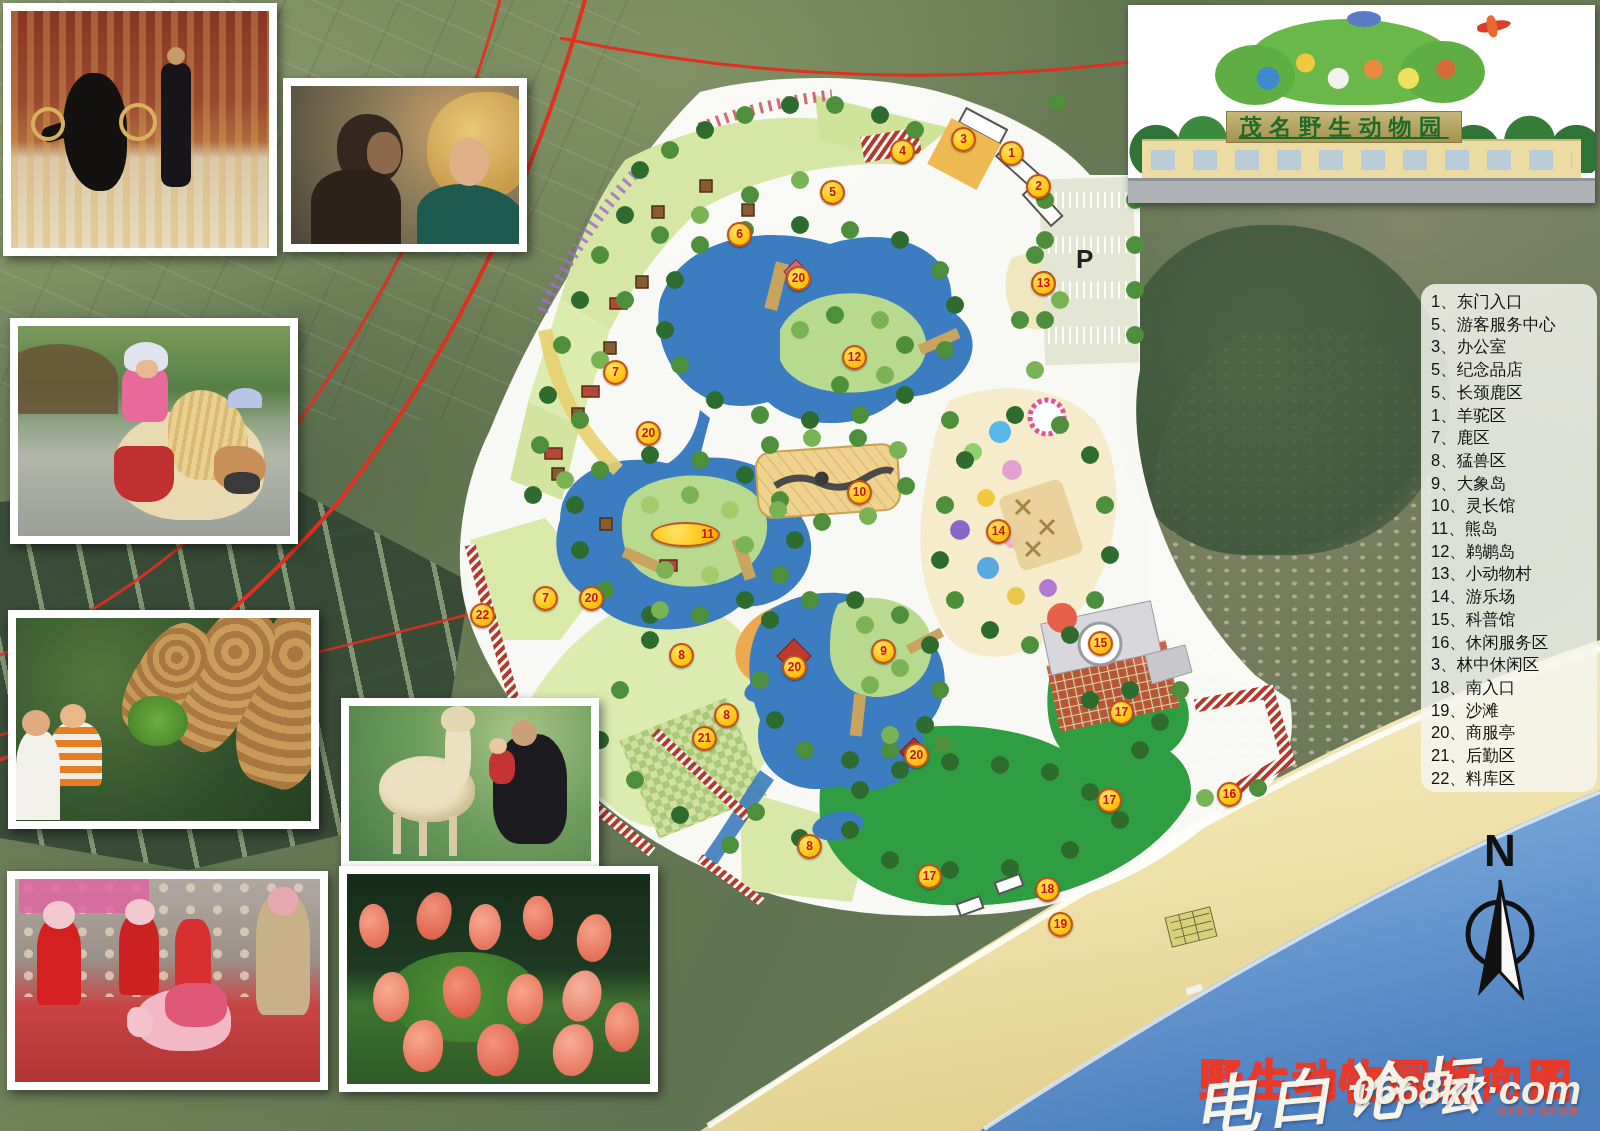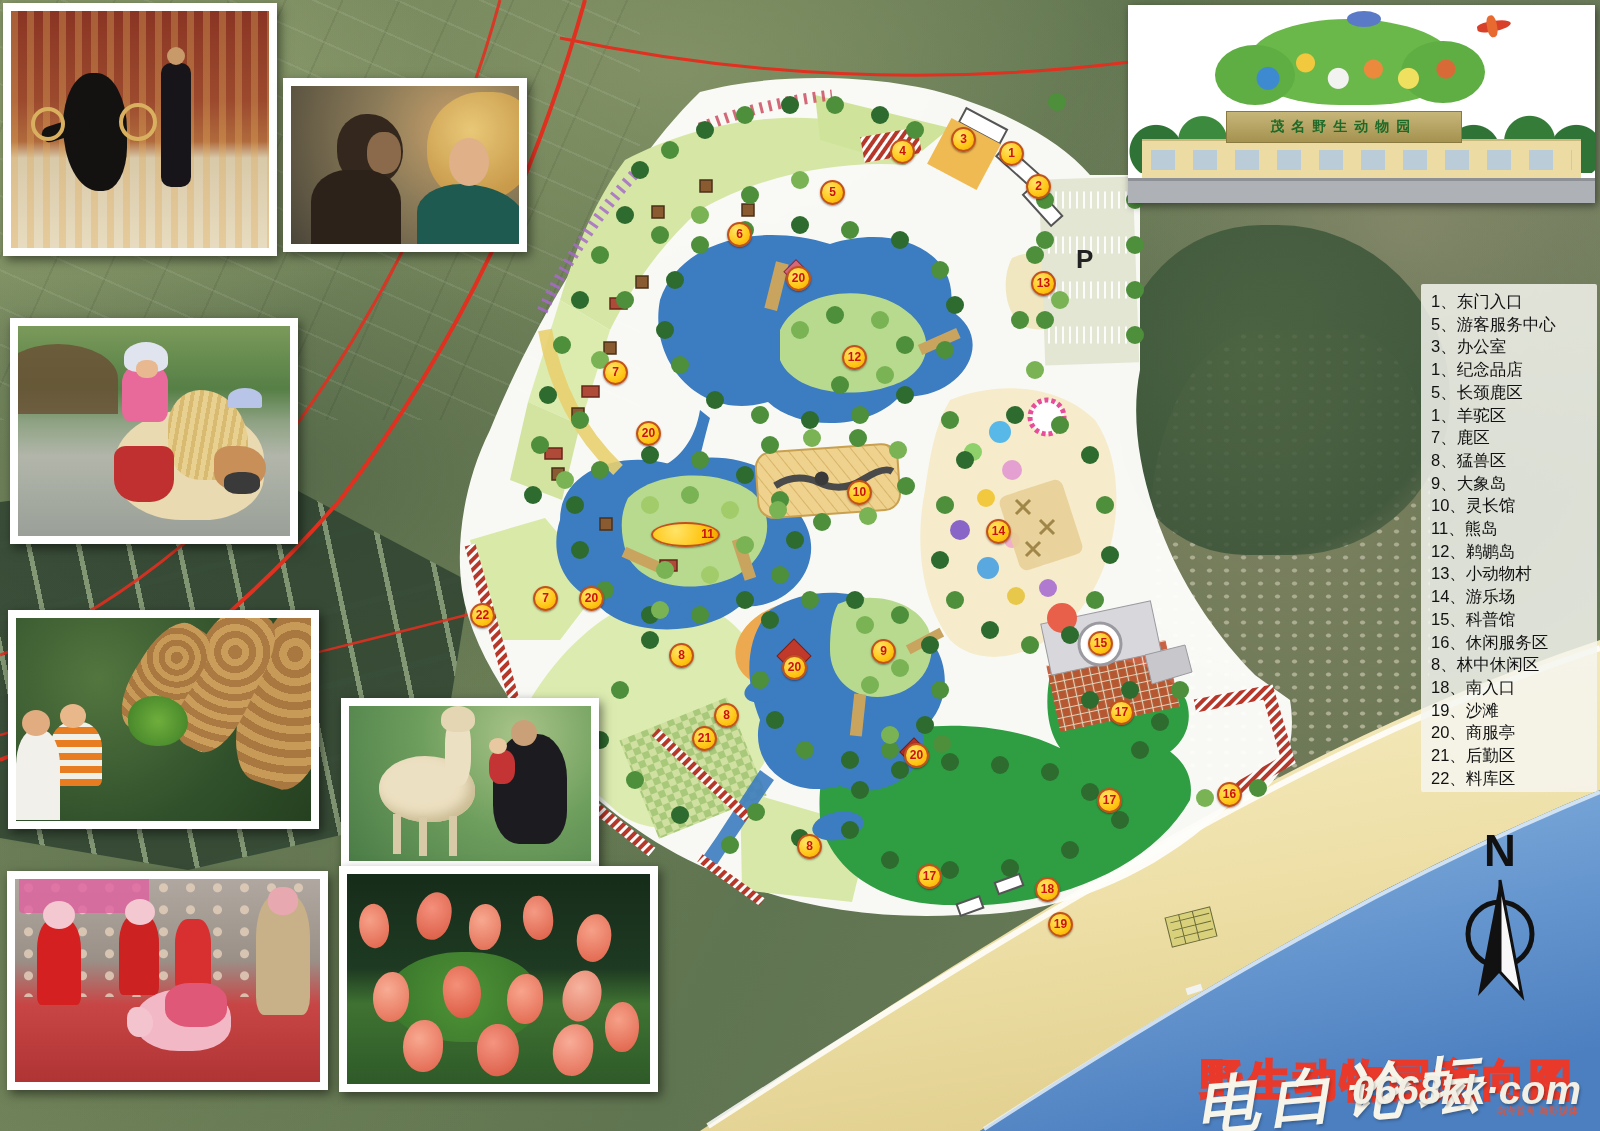--- a/index.html
+++ b/index.html
@@ -80,21 +80,21 @@
       radial-gradient(circle at 96% 70%, #2f7436 26px, rgba(0,0,0,0) 27px);}
   .ent-bldg{position:absolute;left:3%;bottom:22px;width:94%;height:40px;background:#ecdca4;
             border-top:2px solid #c9b87e;}
   .ent-bldg:before{content:"";position:absolute;left:2%;top:9px;width:96%;height:20px;
     background:repeating-linear-gradient(90deg,#b9ccd8 0 24px,#ecdca4 24px 42px);}
   .ent-road{position:absolute;left:0;bottom:0;width:100%;height:22px;background:#aeb2b6;
             border-top:3px solid #8d9195;}
   .ent-sign{position:absolute;left:21%;bottom:60px;width:50%;height:30px;
             background:linear-gradient(#c6b678,#a5925０,#a59250);background:linear-gradient(#c6b678,#a59250);
             border:1px solid #8a7a40;display:flex;align-items:center;justify-content:center;}
-  .ent-sign span{color:#1e6a28;font-weight:bold;font-size:14px;letter-spacing:7px;}
+  .ent-sign span{color:#1e6a28;font-weight:bold;font-size:23px;letter-spacing:7px;text-decoration:underline;}
   .ent-cloud{position:absolute;left:26%;top:14px;width:44%;height:86px;background:#6ab84a;
              border-radius:48% 52% 42% 44%;}
   .ent-cloud:before{content:"";position:absolute;left:-34px;top:26px;width:80px;height:60px;
                     background:#5fae43;border-radius:50%;}
   .ent-cloud:after{content:"";position:absolute;right:-30px;top:22px;width:84px;height:62px;
                    background:#5fae43;border-radius:50%;}
   .ent-dots{position:absolute;left:24%;top:30px;width:50%;height:62px;z-index:3;
     background-image:
       radial-gradient(circle at 12% 70%, #3e8ad0 11px, rgba(0,0,0,0) 12px),
       radial-gradient(circle at 28% 45%, #f2c93e 9px, rgba(0,0,0,0) 10px),
@@ -104,21 +104,21 @@
       radial-gradient(circle at 88% 55%, #d86a38 9px, rgba(0,0,0,0) 10px);}
   .ent-ufo{position:absolute;left:47%;top:6px;width:34px;height:16px;background:#5a7ac8;
            border-radius:50%;z-index:4;}
   .ent-plane{position:absolute;right:18%;top:16px;width:34px;height:10px;background:#d8402a;
              border-radius:40% 60% 60% 40%;z-index:4;transform:rotate(-10deg);}
   .ent-plane:before{content:"";position:absolute;left:10px;top:-6px;width:10px;height:22px;
                     background:#e86a30;border-radius:40%;}
 
   
   .legend{position:absolute;left:1421px;top:284px;width:176px;height:508px;
-          background:rgba(246,246,240,.84);border-radius:2px;padding:6px 0 0 10px;
+          background:rgba(246,246,240,.84);border-radius:15px;padding:6px 0 0 10px;
           box-sizing:border-box;}
   .lg-row{font-size:16.5px;line-height:22.7px;color:#111;white-space:nowrap;}
 
   
   .north{position:absolute;left:1455px;top:828px;width:90px;height:190px;text-align:center;}
   .north .nlet{font-size:44px;font-weight:bold;color:#111;line-height:46px;}
 
   
   .title-red{position:absolute;left:1200px;top:1052px;font-size:43px;font-weight:bold;
              letter-spacing:4px;color:rgba(255,255,255,0);-webkit-text-stroke:2.6px #e8392a;
@@ -640,34 +640,34 @@
       <span>茂名野生动物园</span>
     </div>
     <div class="ent-road"></div>
   </div>
 
   <div class="legend">
     <div id="legend-items">
         <div class="lg-row">1、东门入口</div>
         <div class="lg-row">5、游客服务中心</div>
         <div class="lg-row">3、办公室</div>
-        <div class="lg-row">1、纪念品店</div>
+        <div class="lg-row">5、纪念品店</div>
         <div class="lg-row">5、长颈鹿区</div>
         <div class="lg-row">1、羊驼区</div>
         <div class="lg-row">7、鹿区</div>
         <div class="lg-row">8、猛兽区</div>
         <div class="lg-row">9、大象岛</div>
         <div class="lg-row">10、灵长馆</div>
         <div class="lg-row">11、熊岛</div>
         <div class="lg-row">12、鹈鹕岛</div>
         <div class="lg-row">13、小动物村</div>
         <div class="lg-row">14、游乐场</div>
         <div class="lg-row">15、科普馆</div>
         <div class="lg-row">16、休闲服务区</div>
-        <div class="lg-row">8、林中休闲区</div>
+        <div class="lg-row">3、林中休闲区</div>
         <div class="lg-row">18、南入口</div>
         <div class="lg-row">19、沙滩</div>
         <div class="lg-row">20、商服亭</div>
         <div class="lg-row">21、后勤区</div>
         <div class="lg-row">22、料库区</div>
       </div>
   </div>
 
   <div class="north">
     <div class="nlet">N</div>

